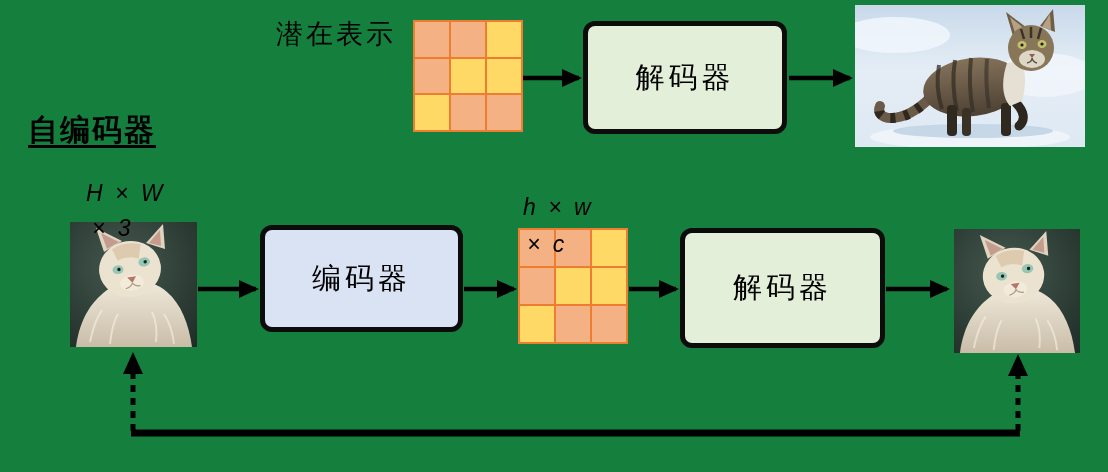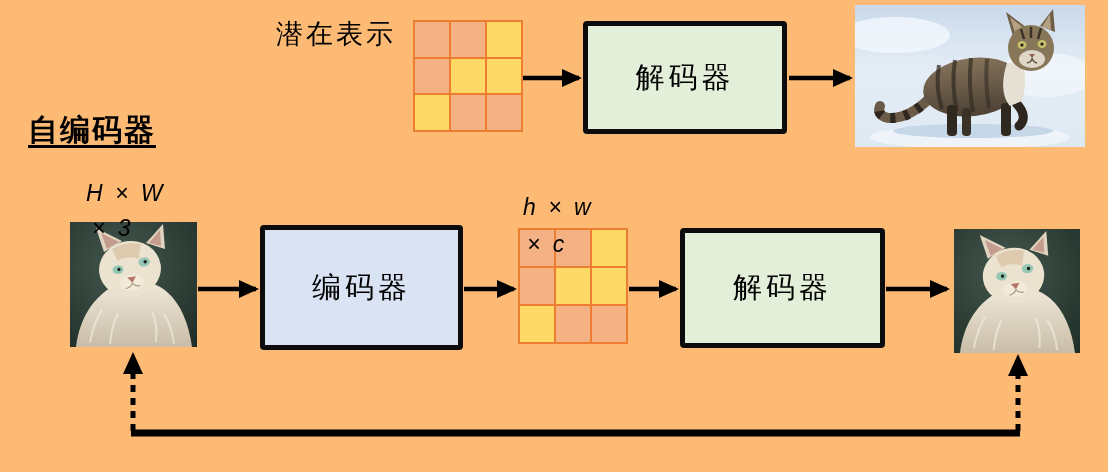--- a/index.html
+++ b/index.html
@@ -1,17 +1,17 @@
 <!DOCTYPE html>
 <html><head>
 <meta charset="utf-8">
 <style>
   html,body{margin:0;padding:0;background:#ffffff;}
   #canvas{
-    position:relative;width:1108px;height:472px;background:#fdba74;
+    position:relative;width:1108px;height:472px;background:#15803d;
     overflow:hidden;font-family:"Liberation Sans","DejaVu Sans",sans-serif;color:#000;
   }
   .abs{position:absolute;}
   
   .cjk-label{
     font-family:"Liberation Serif","DejaVu Serif",serif;
     font-size:27px;letter-spacing:3px;color:#000;z-index:6;white-space:nowrap;
   }
   .diagram-title{
     font-family:"Liberation Sans","DejaVu Sans",sans-serif;
@@ -19,21 +19,21 @@
     text-decoration:underline;text-decoration-thickness:2.5px;text-underline-offset:5px;
     letter-spacing:2px;z-index:6;white-space:nowrap;
   }
   .dims-label{
     font-family:"Liberation Sans","DejaVu Sans",sans-serif;
     font-size:23px;font-style:italic;letter-spacing:3px;
     color:#000;z-index:7;white-space:nowrap;
   }
   
   .proc-box{
-    border:5px solid #0c0c0c;border-radius:4px;box-sizing:border-box;
+    border:5px solid #0c0c0c;border-radius:12px;box-sizing:border-box;
     display:flex;align-items:center;justify-content:center;z-index:3;
   }
   .proc-box .box-label{
     font-family:"Liberation Serif","DejaVu Serif",serif;
     font-size:29px;letter-spacing:4px;color:#000;
   }
   
   .latent-grid{
     display:grid;grid-template-columns:repeat(3,1fr);grid-template-rows:repeat(3,1fr);
     gap:2px;padding:2px;box-sizing:border-box;z-index:3;
@@ -149,21 +149,21 @@
           <circle cx="76" cy="42" r="1.7" fill="#17201c"></circle>
           <ellipse cx="60" cy="61" rx="12" ry="8" fill="#f3ebda"></ellipse>
           <path d="M56,55 L65,55 L60.5,61 Z" fill="#b5766a"></path>
           <path d="M60.5,61 Q59,65 53,66 M60.5,61 Q62,65 68,65" stroke="#a79a85" stroke-width="1.2" fill="none"></path>
         </g>
       </symbol>
     </defs>
     <use href="#fluffycat" width="127" height="125"></use>
   </svg>
 
-  <div class="abs proc-box" style="left: 260px; top: 225px; width: 203px; height: 125px; background: rgb(218, 227, 243); border-color: rgb(12, 12, 12);">
+  <div class="abs proc-box" style="left: 260px; top: 225px; width: 203px; height: 107px; background: rgb(218, 227, 243); border-color: rgb(12, 12, 12);">
     <span class="box-label">编码器</span>
   </div>
 
   <div class="abs dims-label" style="left:523px;top:194px;">h × w</div>
   <div class="abs dims-label" style="left:527px;top:231px;">× c</div>
 
   <div class="abs latent-grid" style="left: 518px; top: 228px; width: 110px; height: 116px; background: rgb(237, 125, 49);">
       <div class="cell" style="background: rgb(244, 177, 131);"></div>
       <div class="cell" style="background: rgb(244, 177, 131);"></div>
       <div class="cell" style="background: rgb(255, 217, 102);"></div>

